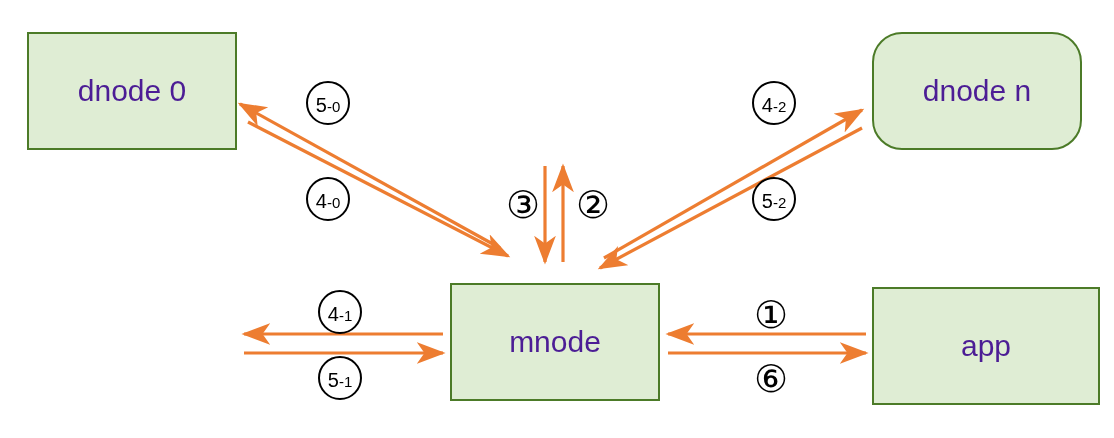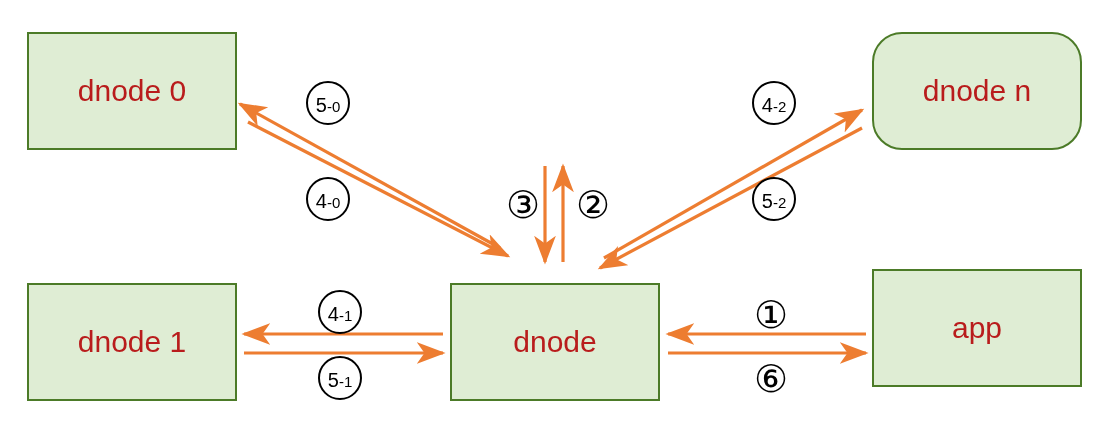--- a/index.html
+++ b/index.html
@@ -9,21 +9,21 @@
   .node{
     position:absolute;
     background:#dfedd4;
     border:2.5px solid #4c7b28;
     box-sizing:border-box;
     display:flex;align-items:center;justify-content:center;
   }
   .node span{
     font-family:"Liberation Sans",sans-serif;
     font-size:30px;
-    color:#b91c1c;
+    color:#4c1d95;
     line-height:1;
     letter-spacing:0px;
   }
   .badge{
     position:absolute;
     width:44px;height:44px;
     border:2.5px solid #000;
     border-radius:50%;
     background:#fff;
     box-sizing:border-box;
@@ -68,27 +68,24 @@
         <line x1="668" y1="353" x2="866" y2="353" marker-end="url(#ah)"></line>
       </g>
   </svg>
 
   <div class="node" style="left: 27px; top: 32px; width: 210px; height: 118px;">
     <span>dnode 0</span>
   </div>
   <div class="node" style="left: 872px; top: 32px; width: 210px; height: 118px; border-radius: 30px;">
     <span>dnode n</span>
   </div>
-  <div class="node" style="left: 27px; top: 283px; width: 210px; height: 118px;">
-    <span>dnode 1</span>
+  <div class="node" style="left: 450px; top: 283px; width: 210px; height: 118px;">
+    <span>mnode</span>
   </div>
-  <div class="node" style="left: 450px; top: 283px; width: 210px; height: 118px;">
-    <span>dnode</span>
-  </div>
-  <div class="node" style="left: 872px; top: 269px; width: 210px; height: 118px;">
+  <div class="node" style="left: 872px; top: 287px; width: 228px; height: 118px;">
     <span>app</span>
   </div>
 
   <div class="badge" style="left: 306px; top: 81px;">
     <span class="badge-row">
         <span class="big">5</span>
         <span class="small">-0</span>
       </span>
   </div>
   <div class="badge" style="left: 306px; top: 177px;">

